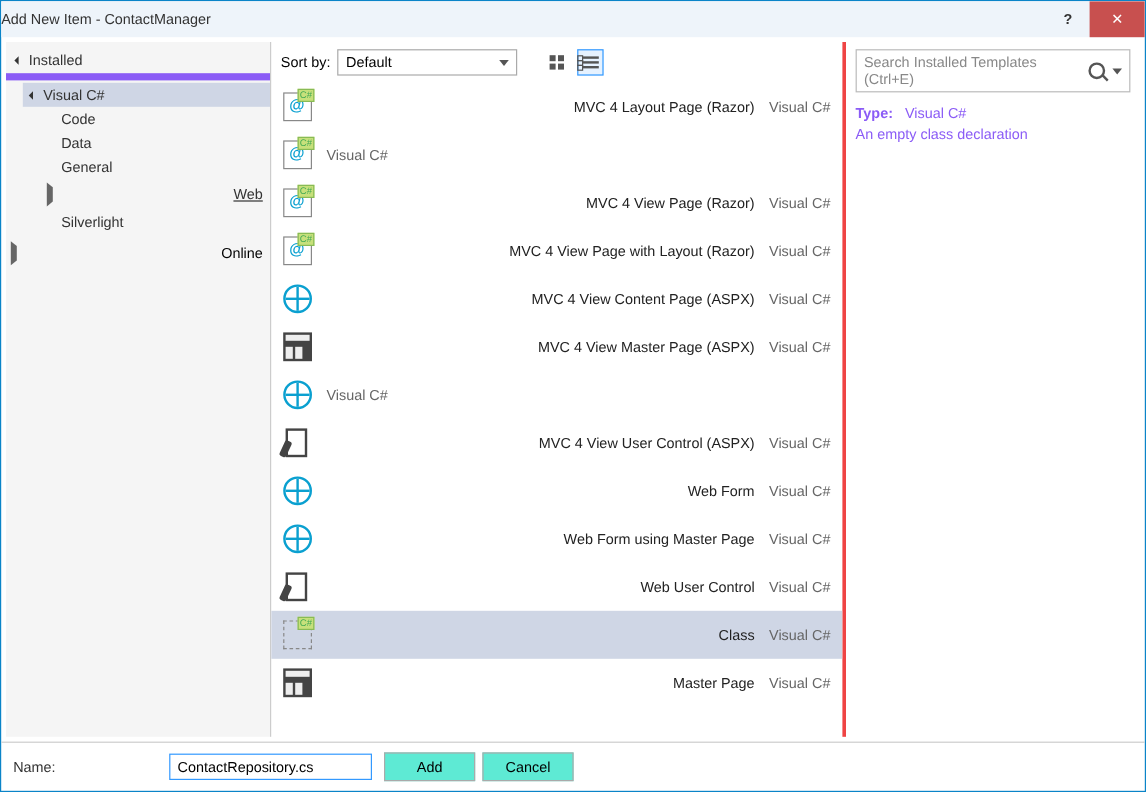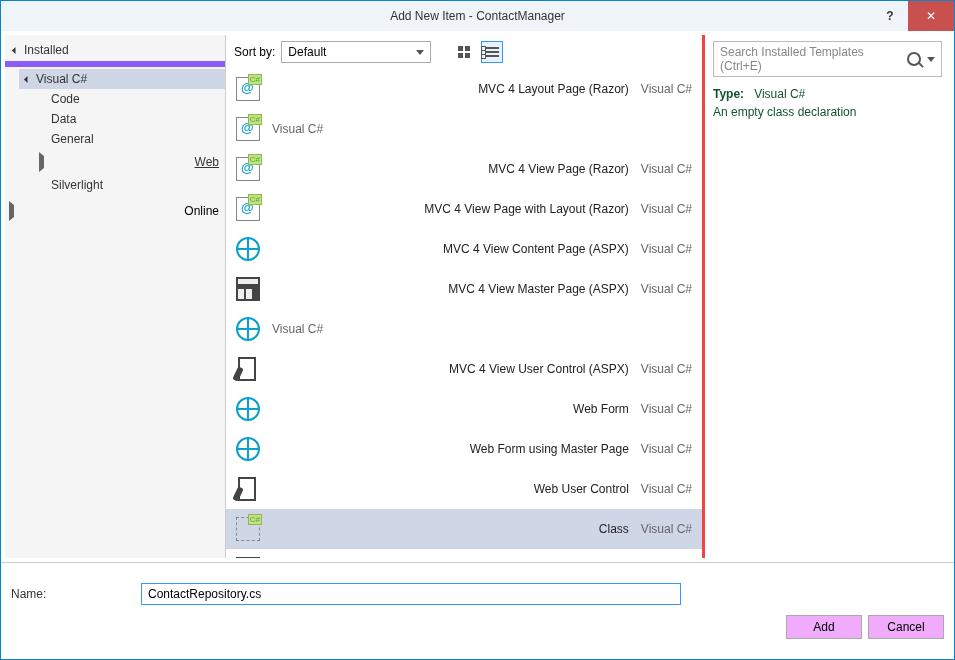--- a/index.html
+++ b/index.html
@@ -1,19 +1,19 @@
 <!DOCTYPE html>
 <html><head>
 <meta charset="utf-8">
 <style>
 * { box-sizing: border-box; margin: 0; padding: 0; font-family: "Segoe UI", Tahoma, sans-serif; font-size: 12px; }
 body { width: 955px; height: 660px; background: #fff; border: 1px solid #0a84c8; display: flex; flex-direction: column; overflow: hidden; }
 
 .titlebar { height: 30px; background: #eef4fa; display: flex; align-items: center; position: relative; }
-.titlebar .title { flex: 1; text-align: center; color: #333; }
+.titlebar .title { flex: 1; text-align: left; color: #333; }
 .titlebar .controls { display: flex; height: 100%; position: absolute; right: 0; top: 0; }
 .titlebar .wbtn { width: 46px; display: flex; align-items: center; justify-content: center; color: #333; cursor: pointer; }
 .titlebar .wbtn.help { width: 36px; font-weight: bold; }
 .titlebar .wbtn.close { background: #c8504f; color: #fff; }
 
 .body { flex: 1; display: flex; min-height: 0; margin: 4px; }
 
 .sidebar { width: 220px; background: #f5f5f5; display: flex; flex-direction: column; padding: 4px 0; }
 .sb-header { display: flex; align-items: center; padding: 4px 8px; color: #333; border-bottom: 6px solid #8b5cf6; margin-bottom: 2px; }
 .tri { display: inline-block; width: 0; height: 0; margin-right: 6px; }
@@ -45,29 +45,29 @@
 .item.selected { background: #cfd6e5; }
 .item .icon { width: 24px; height: 24px; flex-shrink: 0; }
 .item .label { flex: 1; color: #222; }
 .item .lang { color: #666; }
 
 .right { width: 245px; padding: 6px 8px; display: flex; flex-direction: column; }
 .searchbox { border: 1px solid #bbb; height: 36px; display: flex; align-items: center; padding: 0 6px; color: #888; margin-bottom: 10px; }
 .searchbox .sgrow { flex: 1; }
 .mag { width: 14px; height: 14px; border: 2px solid #555; border-radius: 50%; position: relative; }
 .mag::after { content: ""; position: absolute; width: 6px; height: 2px; background: #555; transform: rotate(45deg); right: -5px; bottom: -2px; }
-.descrow { margin-bottom: 4px; color: #14532d; }
+.descrow { margin-bottom: 4px; color: #8b5cf6; }
 .descrow b { font-weight: 600; }
 
-.footer { border-top: 1px solid #ccc; padding: 20px 10px; display: flex; flex-direction: column; gap: 10px; }
+.footer { border-top: 1px solid #ccc; padding: 8px 10px; display: flex; flex-direction: row; gap: 10px; }
 .namerow { display: flex; align-items: center; gap: 10px; }
 .namerow label { width: 120px; color: #333; }
 .namerow input { flex: 1; max-width: 540px; border: 1px solid #3399ff; height: 22px; padding: 0 6px; outline: none; }
 .btnrow { display: flex; justify-content: flex-end; gap: 6px; }
-.btn { width: 76px; height: 24px; border: 1px solid #aaa; background: #f0abfc; cursor: pointer; }
+.btn { width: 76px; height: 24px; border: 1px solid #aaa; background: #5eead4; cursor: pointer; }
 
 
 .ic-razor { border: 1px solid #888; background: #fff; position: relative; }
 .ic-razor::before { content: "@"; color: #0aa0d0; font-weight: bold; position: absolute; left: 4px; top: 2px; font-size: 13px; }
 .ic-razor::after { content: "C#"; position: absolute; right: -3px; top: -4px; font-size: 8px; background: #c7e07b; padding: 0 1px; color: #4a5; border: 1px solid #8b5; }
 .ic-globe { border: 2px solid #0aa0d0; border-radius: 50%; position: relative; }
 .ic-globe::before { content: ""; position: absolute; left: 0; right: 0; top: 50%; height: 2px; margin-top: -1px; background: #0aa0d0; }
 .ic-globe::after { content: ""; position: absolute; top: 0; bottom: 0; left: 50%; width: 2px; margin-left: -1px; background: #0aa0d0; }
 .ic-master { background: #444; position: relative; }
 .ic-master::before { content: ""; position: absolute; left: 2px; top: 2px; right: 2px; height: 5px; background: #eee; }

